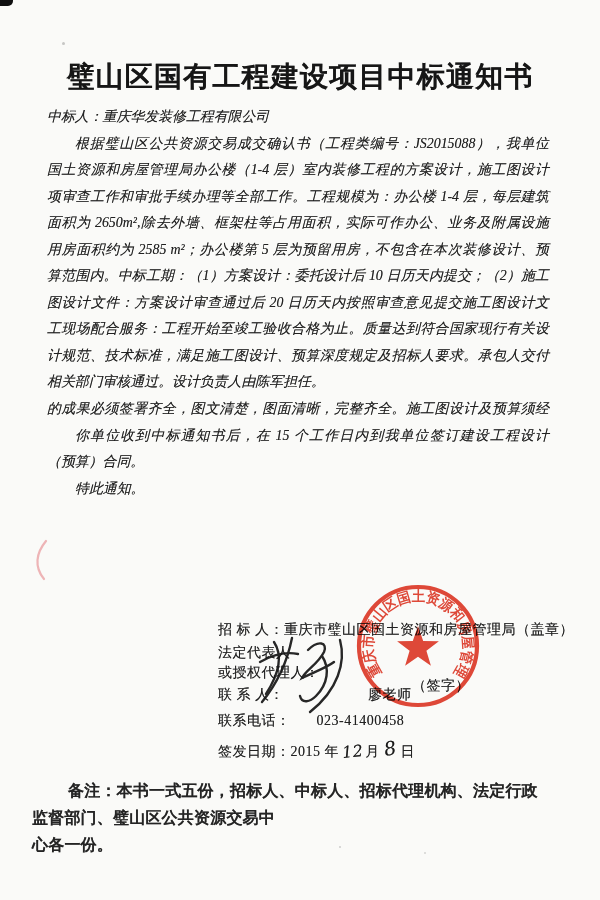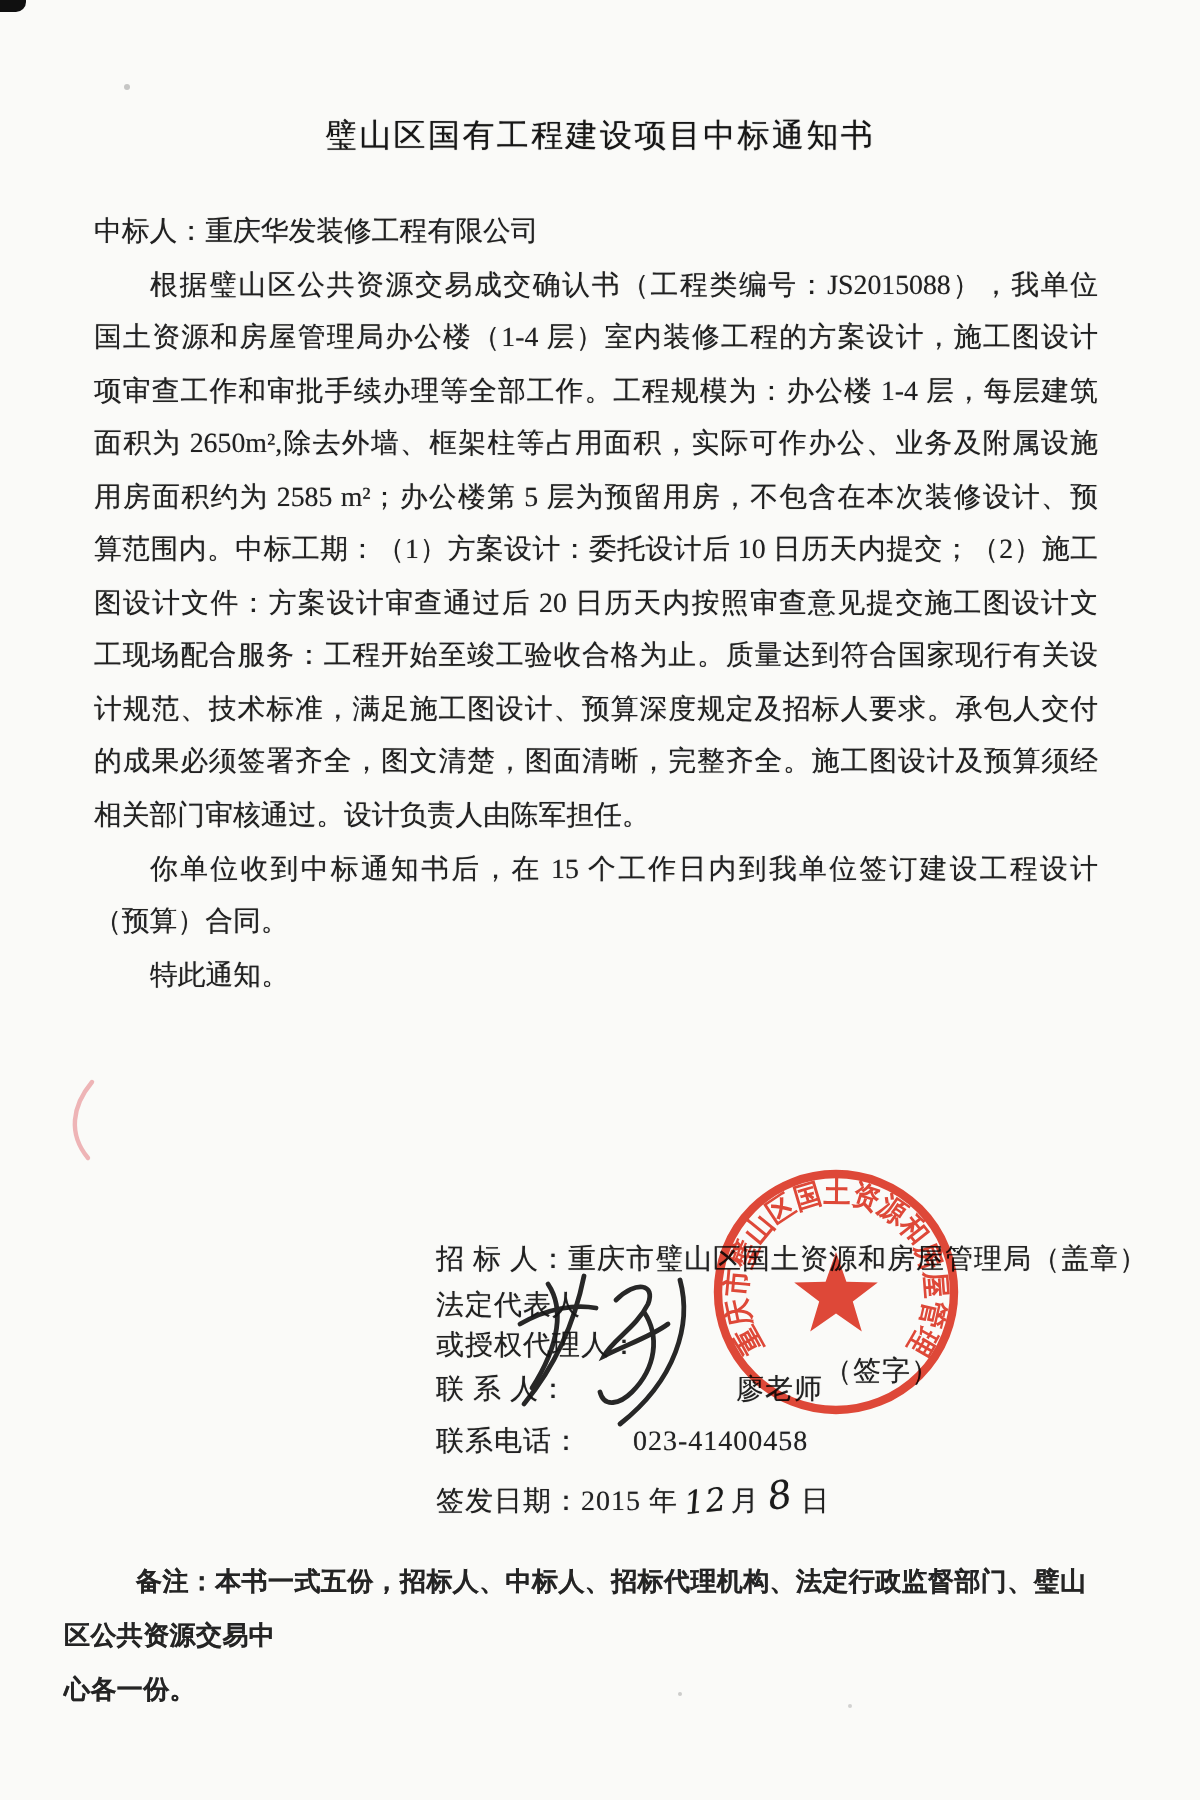--- a/index.html
+++ b/index.html
@@ -4,46 +4,46 @@
 <style>
   html,body{margin:0;padding:0;background:#e8e8e6;}
   .page{
     position:relative;width:600px;height:900px;margin:0 auto;
     background:#fafaf8;overflow:hidden;
     font-family:"Liberation Serif","DejaVu Serif",serif;
     color:#212121;
   }
   .title{
     position:absolute;top:58px;left:12px;width:576px;margin:0;
-    text-align:center;font-size:16px;font-weight:normal;letter-spacing:1.2px;
+    text-align:center;font-size:28px;font-weight:bold;letter-spacing:1.2px;
     color:#161616;text-shadow:0 0 .5px rgba(20,20,20,.6);
   }
   .body-block{
     position:absolute;left:47px;top:104px;width:502px;
     font-size:13.9px;line-height:26.55px;
     text-shadow:0 0 .4px rgba(30,30,30,.5);
   }
-  .bline{width:100%;}
+  .bline{width:100%;font-style:italic;}
   .bline.j{text-align:justify;text-align-last:justify;}
   .bline.ind{text-indent:28px;}
   .sig-line{
     position:absolute;left:218px;font-size:14px;letter-spacing:.5px;
     white-space:nowrap;text-shadow:0 0 .4px rgba(30,30,30,.5);
   }
   .gap-contact{margin-left:84px;}
   .gap-phone{margin-left:26px;}
   .gap-date{margin-left:0;}
   .sign-hint{left:412px;top:658px;margin-top:19px;}
   .hw{font-style:italic;display:inline-block;font-family:"DejaVu Serif",serif;color:#1a1a1a;}
   .hw-month{font-size:16px;transform:rotate(-6deg) translateY(1px);margin:0 1px 0 3px;}
   .hw-day{font-size:19px;transform:rotate(-10deg) translateY(-1px);margin:0 3px 0 4px;}
   .unit{margin-left:1px;}
   .foot{
     position:absolute;left:32px;top:777px;width:520px;
-    font-size:13px;line-height:27px;font-weight:bold;letter-spacing:.2px;color:#242424;
+    font-size:16px;line-height:27px;font-weight:bold;letter-spacing:.2px;color:#242424;
     text-shadow:0 0 .3px rgba(30,30,30,.5);
   }
   .fline:first-child{text-indent:36px;}
   .seal-svg{position:absolute;left:348px;top:576px;mix-blend-mode:multiply;opacity:.88;}
   .scribble-svg{position:absolute;left:252px;top:628px;opacity:.92;}
   .corner-mark{position:absolute;left:0;top:0;width:13px;height:6px;background:#101010;border-bottom-right-radius:5px;}
   .pink-svg{position:absolute;left:30px;top:535px;}
   .speck{position:absolute;border-radius:50%;background:#777;}
   .speck.s1{left:62px;top:42px;width:3px;height:3px;opacity:.4;}
   .speck.s2{left:339px;top:846px;width:2px;height:2px;opacity:.35;}
@@ -65,22 +65,22 @@
       <div class="bline">中标人：重庆华发装修工程有限公司</div>
       <div class="bline j ind">根据璧山区公共资源交易成交确认书（工程类编号：JS2015088），我单位</div>
       <div class="bline j">国土资源和房屋管理局办公楼（1-4 层）室内装修工程的方案设计，施工图设计</div>
       <div class="bline j">项审查工作和审批手续办理等全部工作。工程规模为：办公楼 1-4 层，每层建筑</div>
       <div class="bline j">面积为 2650m²,除去外墙、框架柱等占用面积，实际可作办公、业务及附属设施</div>
       <div class="bline j">用房面积约为 2585 m²；办公楼第 5 层为预留用房，不包含在本次装修设计、预</div>
       <div class="bline j">算范围内。中标工期：（1）方案设计：委托设计后 10 日历天内提交；（2）施工</div>
       <div class="bline j">图设计文件：方案设计审查通过后 20 日历天内按照审查意见提交施工图设计文</div>
       <div class="bline j">工现场配合服务：工程开始至竣工验收合格为止。质量达到符合国家现行有关设</div>
       <div class="bline j">计规范、技术标准，满足施工图设计、预算深度规定及招标人要求。承包人交付</div>
+      <div class="bline">相关部门审核通过。设计负责人由陈军担任。</div>
       <div class="bline j">的成果必须签署齐全，图文清楚，图面清晰，完整齐全。施工图设计及预算须经</div>
-      <div class="bline">相关部门审核通过。设计负责人由陈军担任。</div>
       <div class="bline j ind">你单位收到中标通知书后，在 15 个工作日内到我单位签订建设工程设计</div>
       <div class="bline">（预算）合同。</div>
       <div class="bline ind">特此通知。</div>
     </div>
 
   <div class="sig-line" style="top:621px">
     <span>招 标 人：</span><span>重庆市璧山区国土资源和房屋管理局（盖章）</span>
   </div>
   <div class="sig-line" style="top:644px">法定代表人</div>
   <div class="sig-line" style="top:664px">或授权代理人：</div>

